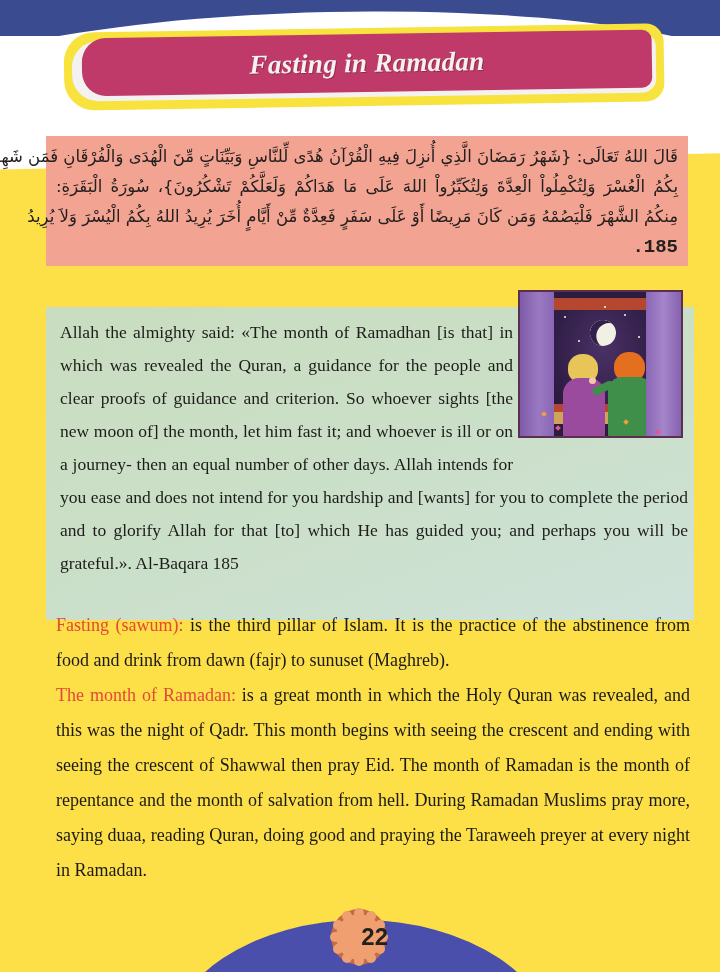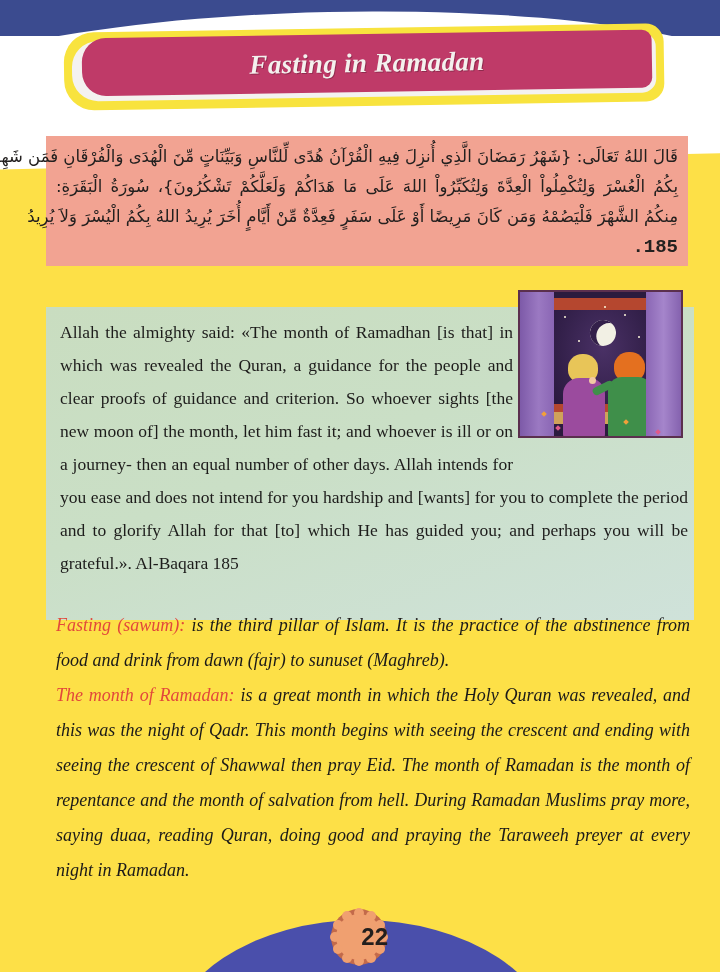--- a/index.html
+++ b/index.html
@@ -262,21 +262,20 @@
   
   .body-text {
     position: absolute;
     left: 56px; top: 608px;
     width: 634px;
     font-family: "Liberation Serif", serif;
     font-size: 18px;
     line-height: 35px;
     color: #1b1a19;
     text-align: justify;
-    font-style: italic;
   }
   .body-text p { margin: 0; }
   .lead { color: #e2483b; }
 
   
   .bottom-arc {
     position: absolute;
     left: 166px; top: 920px;
     width: 390px; height: 130px;
     background: #4a4fab;

